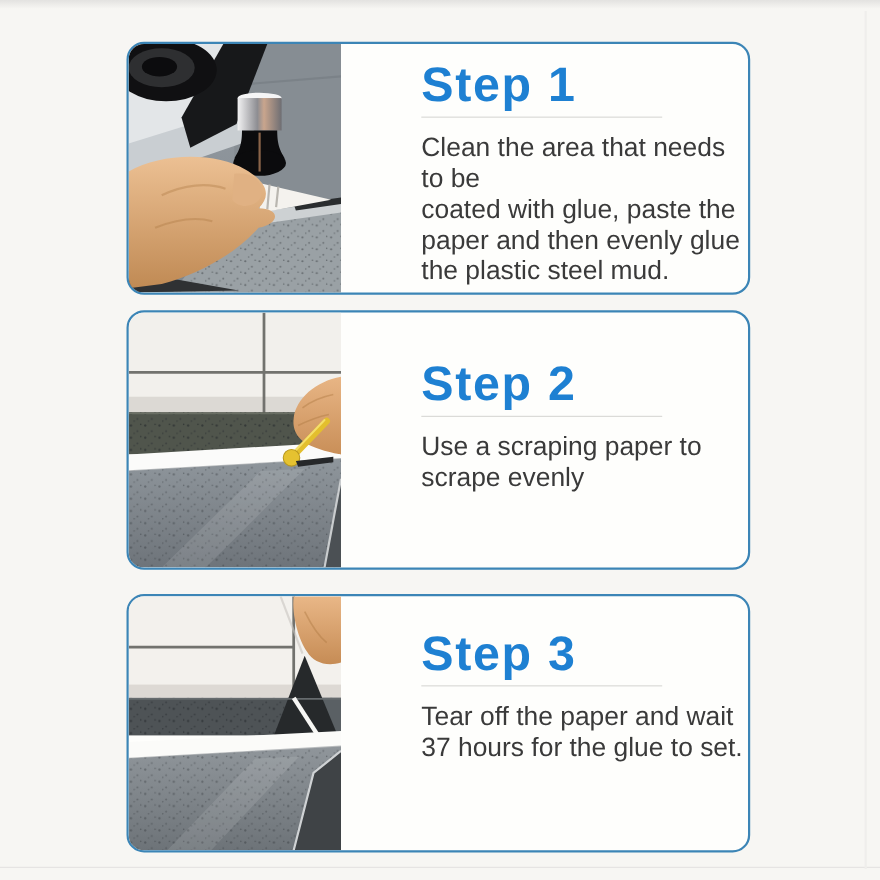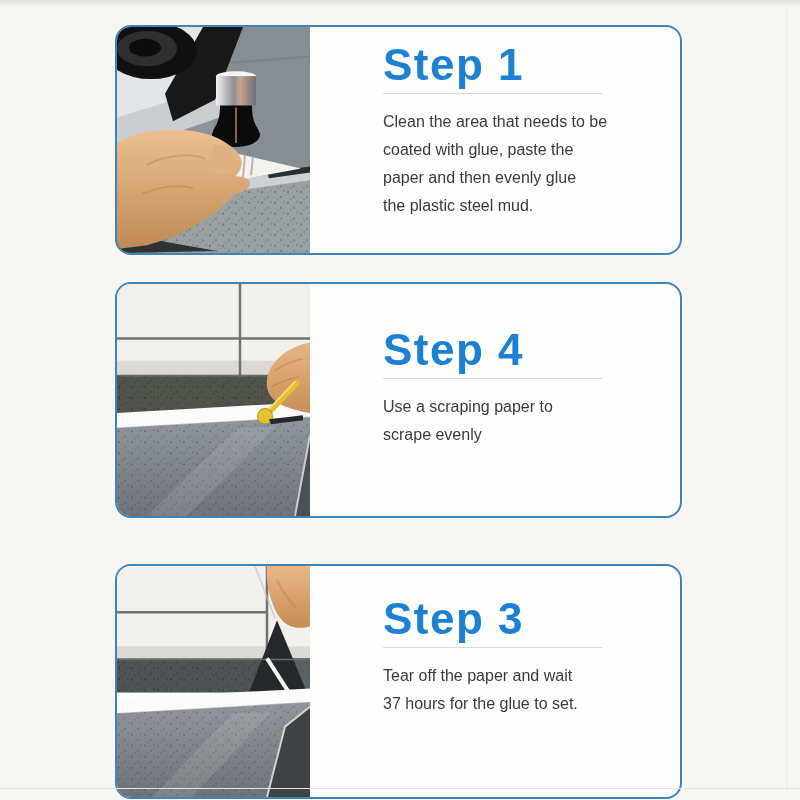--- a/index.html
+++ b/index.html
@@ -22,23 +22,23 @@
     position:absolute;top:10px;bottom:10px;right:12px;width:2px;
     background:#efeeec;
   }
   .card{
     position:absolute;left:115px;width:563px;
     background:#fefefc;
     border:2px solid #3c85b6;
     border-radius:16px;
     overflow:hidden;
   }
-  .card-1{top:25px;height:226px;}
+  .card-1{top:38px;height:226px;}
   .card-2{top:282px;height:232px;}
-  .card-3{top:540px;height:231px;margin-top:24px;}
+  .card-3{top:540px;height:231px;}
   .photo{
     position:absolute;left:0;top:0;bottom:0;width:193px;
   }
   .photo svg{width:100%;height:100%;display:block;}
   .text-block{
     position:absolute;left:266px;top:0;width:297px;
   }
   .card-1 .text-block{padding-top:14px;}
   .card-2 .text-block{padding-top:42px;}
   .card-3 .text-block{padding-top:29px;}
@@ -47,21 +47,21 @@
     font-size:44px;line-height:48px;font-weight:bold;
     letter-spacing:1.5px;
     color:#1e80d2;
   }
   .heading-rule{
     width:219px;height:1px;margin-top:4px;
     background:#d8d8d4;
   }
   .step-body{
     margin:14px 0 0 0;
-    font-size:16px;line-height:28px;
+    font-size:24px;line-height:28px;
     color:#3a3a3a;
     white-space:pre-line;
   }
 </style>
 </head>
 <body>
 
 <div class="page">
   <div class="top-strip"></div>
 
@@ -162,21 +162,21 @@
         <line x1="193" y1="150" x2="178" y2="230" stroke="#c9ccce" stroke-width="2"></line>
         <path d="M193,58 C170,62 152,78 150,95 C148,110 158,118 170,122 C180,126 193,128 193,128 Z" fill="url(#skin2)"></path>
         <path d="M158,86 C166,80 176,76 186,74 M154,102 C162,98 172,94 182,92" stroke="#a9763f" stroke-width="1.5" fill="none" opacity="0.4"></path>
         <line x1="180" y1="98" x2="150" y2="129" stroke="#e3bf2e" stroke-width="6" stroke-linecap="round"></line>
         <line x1="178" y1="97" x2="152" y2="124" stroke="#f5df6a" stroke-width="1.8" stroke-linecap="round"></line>
         <circle cx="148" cy="131" r="7.5" fill="#e5c230" stroke="#b8981f" stroke-width="1"></circle>
         <polygon points="152,134 186,130 186,135 154,139" fill="#26282a"></polygon>
       </svg>
     </div>
     <div class="text-block">
-      <h2 class="step-heading">Step 4</h2>
+      <h2 class="step-heading">Step 2</h2>
       <div class="heading-rule"></div>
       <p class="step-body">Use a scraping paper to
 scrape evenly</p>
     </div>
   </section>
 
   <section class="card card-3">
     <div class="photo">
       <svg viewBox="0 0 193 230" preserveAspectRatio="none">
         <defs>

